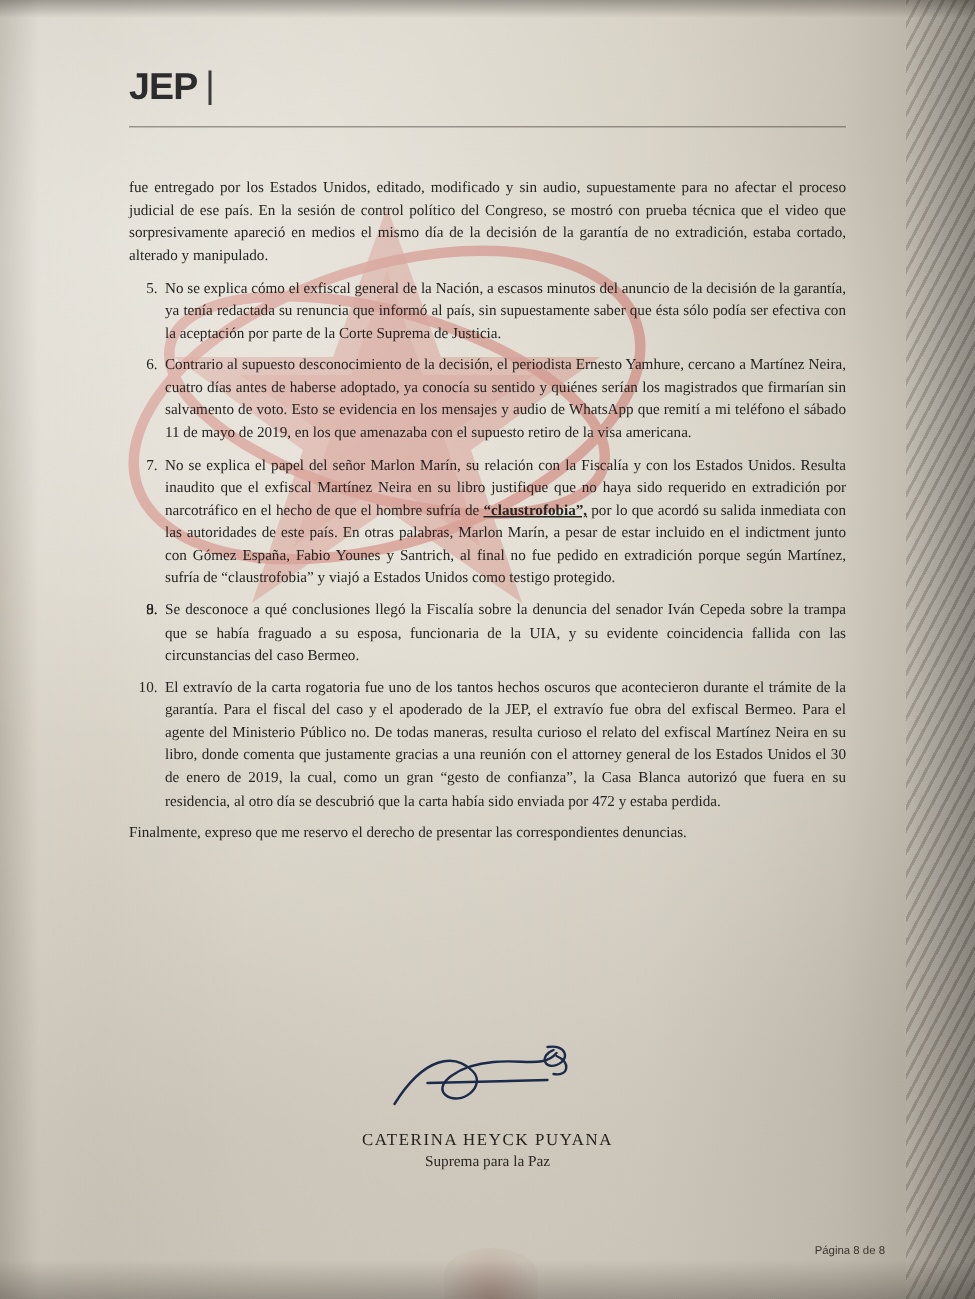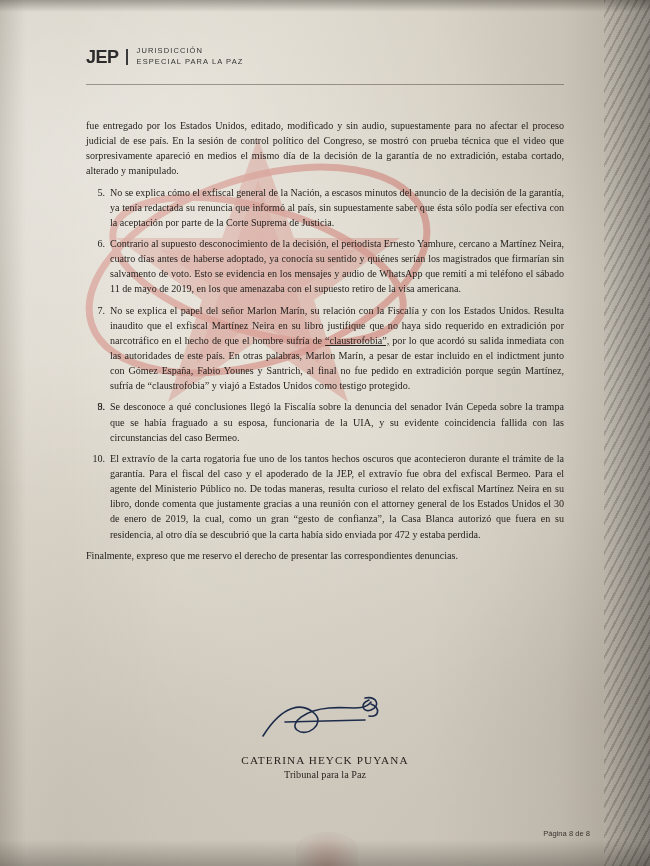--- a/index.html
+++ b/index.html
@@ -110,21 +110,21 @@
     position: absolute;
     left: 86px;
     top: 22px;
     display: flex;
     align-items: center;
     gap: 9px;
   }
   .jep-mark {
     font-family: "Liberation Sans", sans-serif;
     font-weight: bold;
-    font-size: 18px;
+    font-size: 25px;
     letter-spacing: -0.5px;
     color: #2c2c2c;
     line-height: 1;
     position: relative;
     padding-right: 9px;
   }
   .jep-mark::after {
     content: "";
     position: absolute;
     right: 0;
@@ -179,21 +179,21 @@
   }
   li.item > .num {
     position: absolute;
     left: 0;
     top: 0;
     width: 19px;
     text-align: right;
     font-variant-numeric: tabular-nums;
   }
   .it { }
-  .bu { font-weight: normal; text-decoration: underline; }
+  .bu { font-weight: bold; text-decoration: underline; }
 
   .closing {
     margin-top: 14px;
   }
   .cordially {
     margin-top: 16px;
   }
 
   
   #signature-block {
@@ -259,24 +259,20 @@
         <ellipse cx="200" cy="150" rx="150" ry="62" transform="rotate(16 200 150)"></ellipse>
       </g>
       <path d="M200 18 L236 118 L342 118 L256 180 L290 282 L200 220 L110 282 L144 180 L58 118 L164 118 Z" fill="#c1352c" opacity="0.55"></path>
       <path d="M200 60 L224 130 L298 130 L238 172 L262 244 L200 200 L138 244 L162 172 L102 130 L176 130 Z" fill="#b8302a" opacity="0.35"></path>
     </svg>
   </div>
 
   <div id="header">
     <div class="jep-logo">
       <div class="jep-mark">JEP</div>
-      <div class="jep-sub">
-        <div>JURISDICCIÓN</div>
-        <div>ESPECIAL PARA LA PAZ</div>
-      </div>
     </div>
     <div id="header-rule"></div>
   </div>
 
   <div id="doc">
 
     <p class="para">fue entregado por los Estados Unidos, editado, modificado y sin audio, supuestamente para no afectar el proceso judicial de ese país. En la sesión de control político del Congreso, se mostró con prueba técnica que el video que sorpresivamente apareció en medios el mismo día de la decisión de la garantía de no extradición, estaba cortado, alterado y manipulado.</p>
 
     <ol class="numbered" id="items-list">
         <li class="item"><span class="num">5.</span><span><span>No se explica cómo el exfiscal general de la Nación, a escasos minutos del anuncio de la decisión de la garantía, ya tenía redactada su renuncia que informó al país, sin supuestamente saber que ésta sólo podía ser efectiva con la aceptación por parte de la Corte Suprema de Justicia.</span></span></li>
@@ -296,21 +292,21 @@
       <svg viewBox="0 0 160 62" xmlns="http://www.w3.org/2000/svg">
         <g fill="none" stroke="#1d2b4a" stroke-width="1.6" stroke-linecap="round">
           <path d="M18 46 C 38 14, 58 12, 70 24 C 80 34, 62 48, 52 40 C 44 33, 60 20, 84 18 C 104 16, 118 22, 126 12"></path>
           <path d="M40 32 L 120 30"></path>
           <path d="M120 8 C 132 6, 136 16, 126 20 C 118 23, 114 14, 124 10"></path>
           <path d="M126 14 C 136 18, 134 28, 124 26"></path>
         </g>
       </svg>
     </div>
     <div class="sig-name">CATERINA HEYCK PUYANA</div>
-    <div class="sig-role">Tribunal para la Paz</div>
+    <div class="sig-role">Suprema para la Paz</div>
   </div>
 
   <div id="stamp-blob"></div>
 
   <div id="footer">
     <span>Página 8 de 8</span>
   </div>
 
   <div id="right-edge"></div>
   <div id="top-edge"></div>

